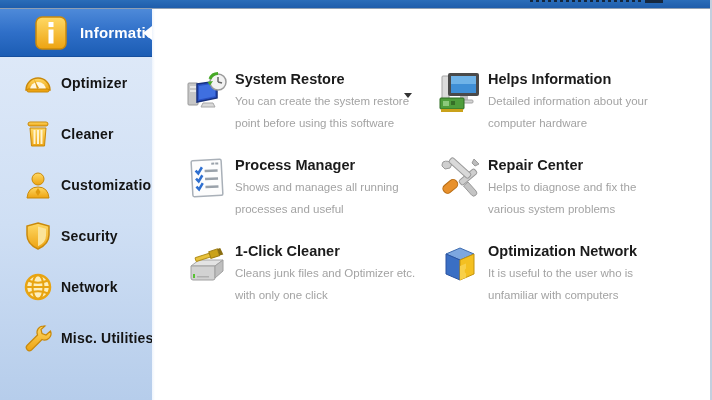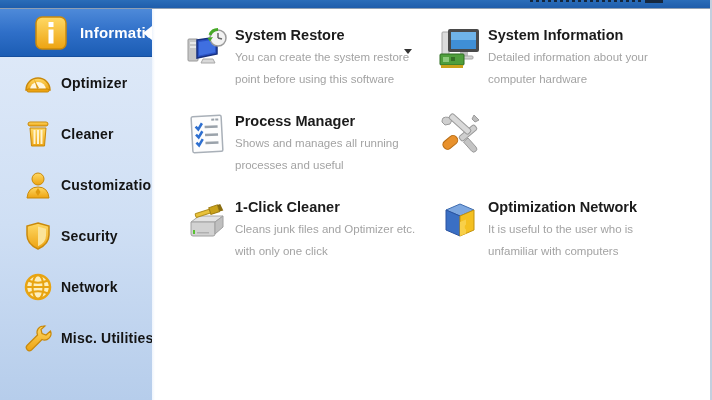--- a/index.html
+++ b/index.html
@@ -57,21 +57,21 @@
   }
   .nav-item.selected .nav-label { margin-left:12px; color:#ffffff; font-size:15px; }
   
   .main {
     position:absolute; left:155px; top:9px; right:0; bottom:0; background:#ffffff;
   }
   .features {
     position:absolute; left:30px; top:16px;
     display:grid; grid-template-columns:253px 268px; grid-auto-rows:86px;
   }
-  .feature { position:relative; display:flex; align-items:flex-start; cursor:pointer; }
+  .feature { position:relative; display:flex; align-items:flex-start; cursor:pointer;margin-top:44px; }
   .f-icon { width:44px; height:44px; flex:0 0 44px; margin-top:1px; }
   .f-text { margin-left:6px; }
   .f-title { font-size:14.5px; font-weight:bold; color:#1b1b1b; margin-top:2px; }
   .f-desc { font-size:11.5px; color:#a3a3a3; line-height:22px; margin-top:3px; max-width:182px; }
   .dd {
     position:absolute; left:219px; top:24px; width:0; height:0;
     border-left:4px solid transparent; border-right:4px solid transparent;
     border-top:5px solid #333333; cursor:pointer;
   }
   svg { display:block; width:100%; height:100%; }
@@ -211,21 +211,21 @@
             <rect x="13" y="6" width="25" height="8" fill="#6fb3e8"></rect>
             <rect x="22" y="26" width="8" height="4" fill="#bdbdbd"></rect>
             <rect x="17" y="30" width="18" height="3" rx="1" fill="#d4d4d4" stroke="#a5a5a5"></rect>
             <rect x="2" y="28" width="24" height="11" rx="1" fill="#4f9e3c" stroke="#2f6d22"></rect>
             <rect x="5" y="31" width="6" height="5" fill="#8cc97b"></rect>
             <rect x="13" y="31" width="4" height="4" fill="#356f27"></rect>
             <path d="M3 39 h22 v3 h-22 z" fill="#caa21a"></path>
           </svg>
         </span>
         <div class="f-text">
-          <div class="f-title">System Information</div>
+          <div class="f-title">Helps Information</div>
           <div class="f-desc">Detailed information about your computer hardware</div>
         </div>
       </div>
 
       <div class="feature">
         <span class="f-icon">
           <svg viewBox="0 0 44 44">
             <g transform="rotate(-3 22 22)">
               <rect x="7" y="4" width="30" height="36" rx="1.5" fill="#fdfdfd" stroke="#a9b0b8" stroke-width="1.5"></rect>
               <rect x="27" y="7" width="3" height="2" fill="#9aa2aa"></rect>
@@ -253,20 +253,24 @@
               <path d="M36 3 l5 5 l-4 2 l-3 -3 z" fill="#bdbdbd" stroke="#9a9a9a"></path>
               <rect x="4" y="26" width="16" height="9" rx="4" transform="rotate(-40 12 30)" fill="#e8912c" stroke="#b86d15"></rect>
             </g>
             <g>
               <path d="M5 6 a7 7 0 0 1 9 2 l-2 4 l-5 1 l-3 -3 a7 7 0 0 1 1 -4" fill="#cfcfcf" stroke="#9a9a9a"></path>
               <rect x="9" y="9" width="26" height="6" rx="2" transform="rotate(42 22 12)" fill="#d9d9d9" stroke="#9a9a9a"></rect>
               <path d="M30 26 l8 9 a3 3 0 0 1 -4.5 4 l-8 -9 z" fill="#c4c4c4" stroke="#9a9a9a"></path>
             </g>
           </svg>
         </span>
+        <div class="f-text">
+          <div class="f-title">Repair Center</div>
+          <div class="f-desc">Helps to diagnose and fix the various system problems</div>
+        </div>
       </div>
 
       <div class="feature">
         <span class="f-icon">
           <svg viewBox="0 0 44 44">
             <path d="M6 24 l8 -6 h24 l-8 6 z" fill="#e3e3e3" stroke="#a8a8a8"></path>
             <path d="M6 24 h24 v12 a2 2 0 0 1 -2 2 h-20 a2 2 0 0 1 -2 -2 z" fill="#d2d2d2" stroke="#a0a0a0"></path>
             <path d="M30 24 l8 -6 v11 l-8 7 z" fill="#bfbfbf" stroke="#a0a0a0"></path>
             <rect x="8" y="32" width="2" height="4" fill="#57c231"></rect>
             <rect x="12" y="34" width="12" height="1.5" fill="#b0b0b0"></rect>

